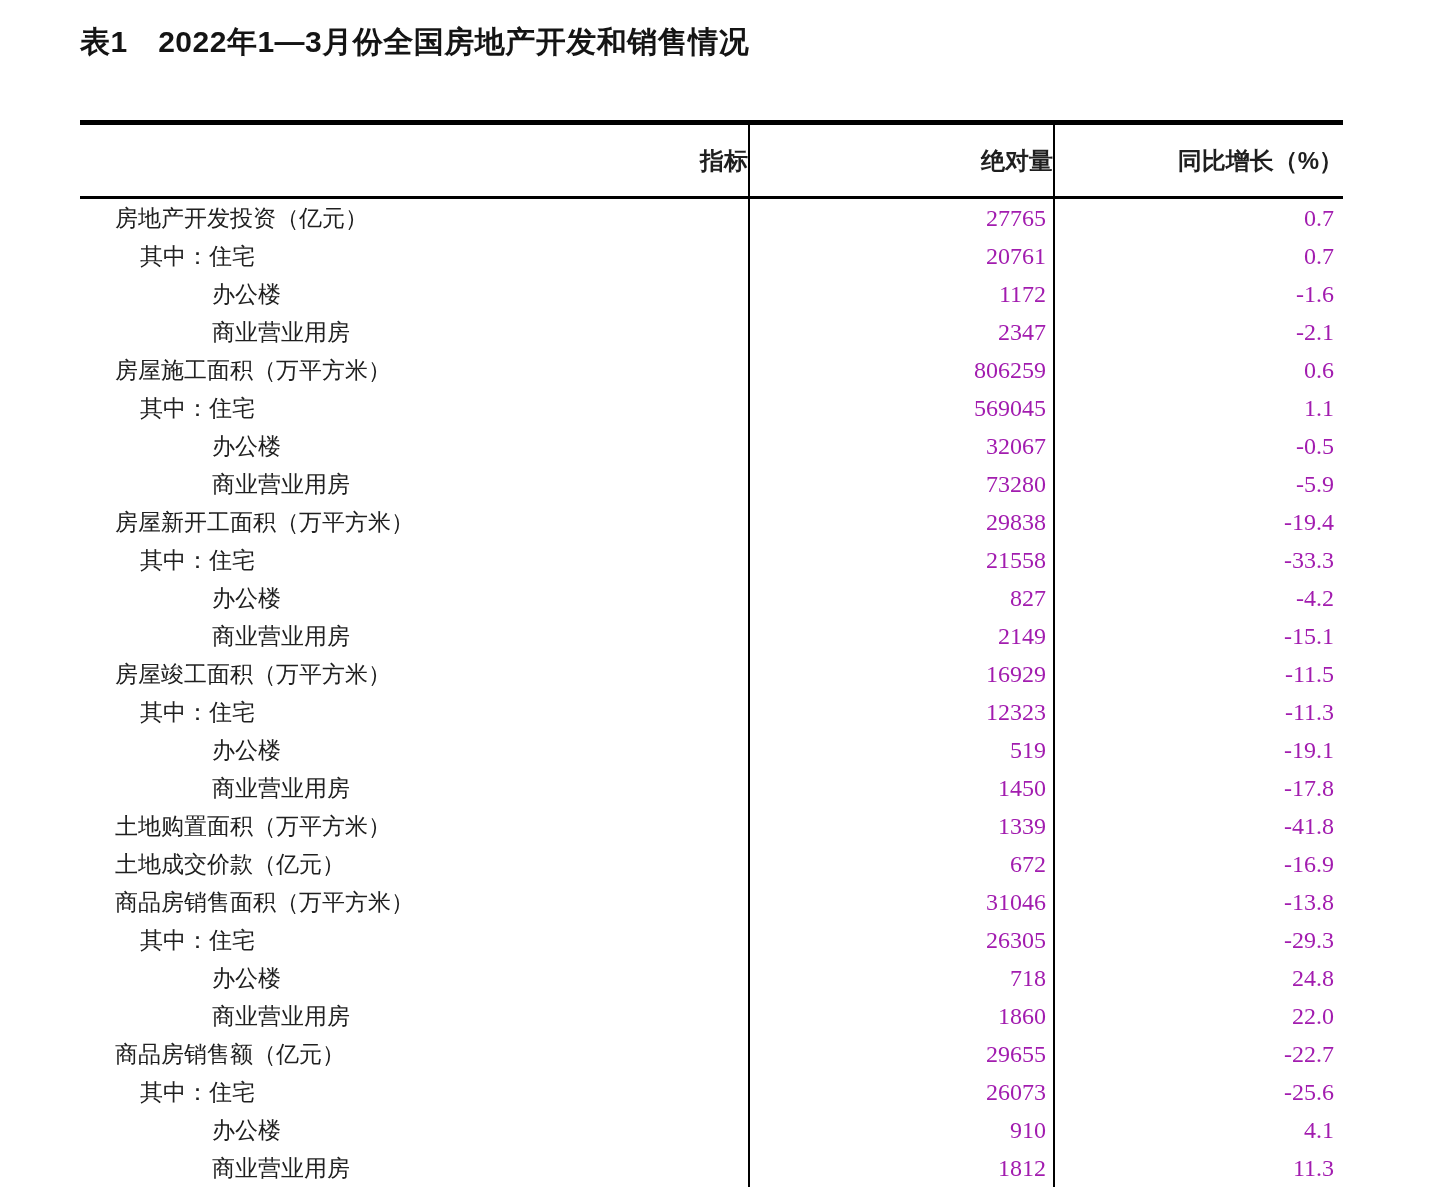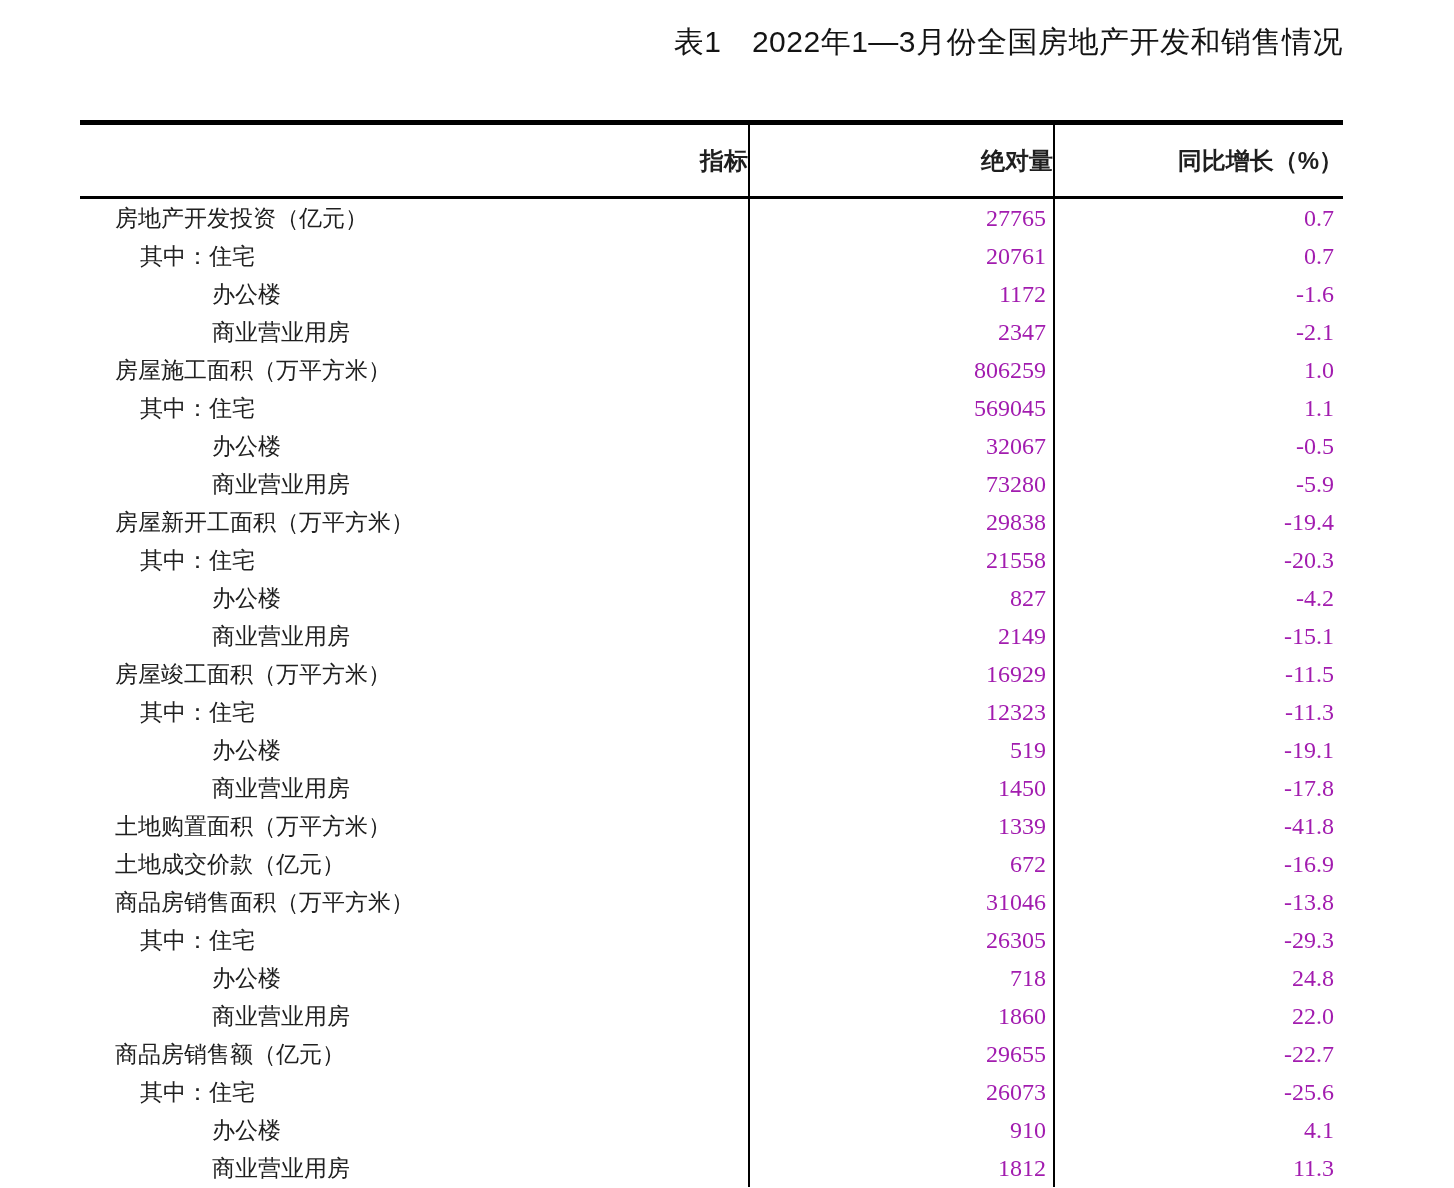--- a/index.html
+++ b/index.html
@@ -6,23 +6,23 @@
   html, body { background: #ffffff; }
   body {
     width: 1454px; height: 1188px;
     position: relative; overflow: hidden;
     font-family: "Liberation Sans", sans-serif;
     color: #1a1a1a;
   }
   .doc-title {
     position: absolute;
     top: 22px; left: 80px; width: 1263px;
-    text-align: right;
+    text-align: left;
     font-size: 30px;
-    font-weight: normal;
+    font-weight: bold;
     color: #141414;
     letter-spacing: 0.5px;
     white-space: pre;
   }
   table.stats-table {
     position: absolute;
     top: 120px; left: 80px;
     width: 1263px;
     border-collapse: separate;
     border-spacing: 0;
@@ -102,21 +102,21 @@
         <td class="c-number c-growth">-1.6</td>
       </tr>
       <tr>
         <td class="c-indicator indent-2">商业营业用房</td>
         <td class="c-number c-absolute">2347</td>
         <td class="c-number c-growth">-2.1</td>
       </tr>
       <tr>
         <td class="c-indicator indent-0">房屋施工面积（万平方米）</td>
         <td class="c-number c-absolute">806259</td>
-        <td class="c-number c-growth">1.0</td>
+        <td class="c-number c-growth">0.6</td>
       </tr>
       <tr>
         <td class="c-indicator indent-1">其中：住宅</td>
         <td class="c-number c-absolute">569045</td>
         <td class="c-number c-growth">1.1</td>
       </tr>
       <tr>
         <td class="c-indicator indent-2">办公楼</td>
         <td class="c-number c-absolute">32067</td>
         <td class="c-number c-growth">-0.5</td>
@@ -127,21 +127,21 @@
         <td class="c-number c-growth">-5.9</td>
       </tr>
       <tr>
         <td class="c-indicator indent-0">房屋新开工面积（万平方米）</td>
         <td class="c-number c-absolute">29838</td>
         <td class="c-number c-growth">-19.4</td>
       </tr>
       <tr>
         <td class="c-indicator indent-1">其中：住宅</td>
         <td class="c-number c-absolute">21558</td>
-        <td class="c-number c-growth">-20.3</td>
+        <td class="c-number c-growth">-33.3</td>
       </tr>
       <tr>
         <td class="c-indicator indent-2">办公楼</td>
         <td class="c-number c-absolute">827</td>
         <td class="c-number c-growth">-4.2</td>
       </tr>
       <tr>
         <td class="c-indicator indent-2">商业营业用房</td>
         <td class="c-number c-absolute">2149</td>
         <td class="c-number c-growth">-15.1</td>

